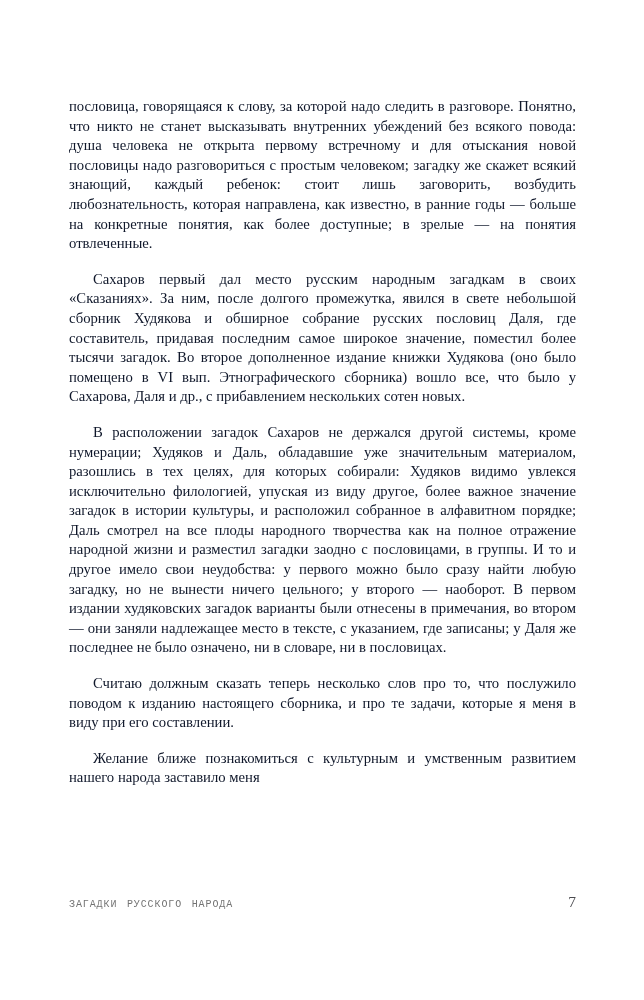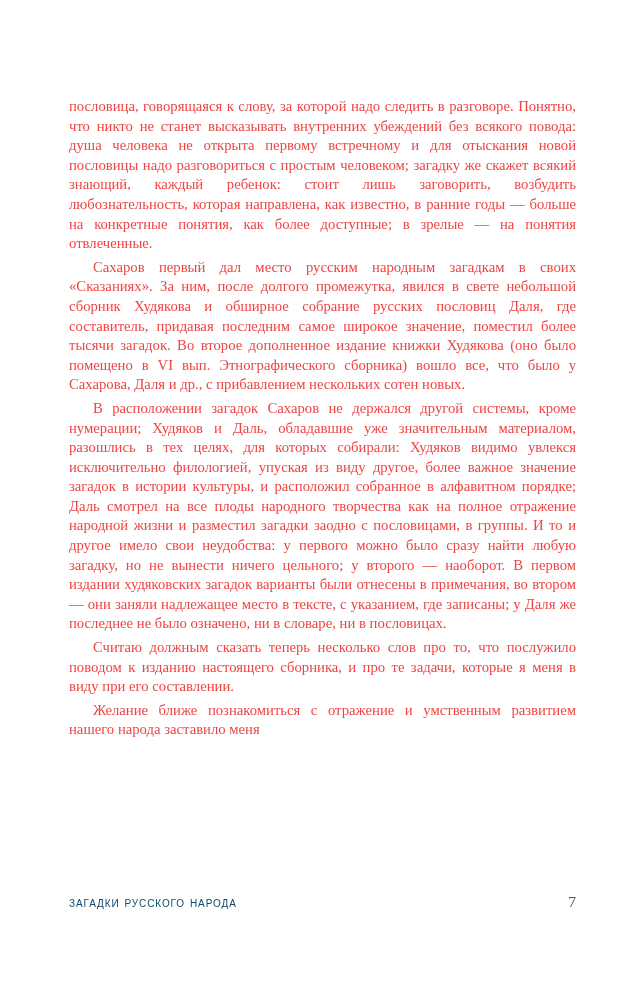--- a/index.html
+++ b/index.html
@@ -27,50 +27,50 @@
     width: 507px;
   }
 
   .para {
     margin: 0;
     font-size: 14.7px;
     line-height: 19.6px;
     text-align: justify;
     text-justify: inter-word;
     text-indent: 0;
-    color: #ef4444;
+    color: #0f172a;
     -webkit-font-smoothing: antialiased;
     hyphens: none;
   }
 
   .para + .para {
-    margin-top: 4px;
+    margin-top: 16px;
   }
 
   .para.indent {
     text-indent: 24px;
   }
 
   
   .footer {
     position: absolute;
     left: 69px;
     top: 893px;
     width: 507px;
     display: flex;
     align-items: baseline;
     justify-content: space-between;
   }
 
   .footer-title {
-    font-family: Liberation Sans, sans-serif;
+    font-family: Liberation Mono, monospace;
     font-size: 14.5px;
     line-height: 18px;
     letter-spacing: 0.9px;
-    color: #0c4a6e;
+    color: #737373;
     font-variant: small-caps;
     text-transform: lowercase;
     white-space: nowrap;
   }
 
   .footer-page {
     font-family: "Liberation Serif", "DejaVu Serif", serif;
     font-size: 15.5px;
     line-height: 18px;
     color: #4a4a4f;
@@ -79,21 +79,21 @@
 </head>
 <body>
 
 <div class="page">
 
   <div class="text-block">
     <p class="para">пословица, говорящаяся к слову, за которой надо следить в разговоре. Понятно, что никто не станет высказывать внутренних убеждений без всякого повода: душа человека не открыта первому встречному и для отыскания новой пословицы надо разговориться с простым человеком; загадку же скажет всякий знающий, каждый ребенок: стоит лишь заговорить, возбудить любознательность, которая направлена, как известно, в ранние годы — больше на конкретные понятия, как более доступные; в зрелые — на понятия отвлеченные.</p>
     <p class="para indent">Сахаров первый дал место русским народным загадкам в своих «Сказаниях». За ним, после долгого промежутка, явился в свете небольшой сборник Худякова и обширное собрание русских пословиц Даля, где составитель, придавая последним самое широкое значение, поместил более тысячи загадок. Во второе дополненное издание книжки Худякова (оно было помещено в VI вып. Этнографического сборника) вошло все, что было у Сахарова, Даля и др., с прибавлением нескольких сотен новых.</p>
     <p class="para indent">В расположении загадок Сахаров не держался другой системы, кроме нумерации; Худяков и Даль, обладавшие уже значительным материалом, разошлись в тех целях, для которых собирали: Худяков видимо увлекся исключительно филологией, упуская из виду другое, более важное значение загадок в истории культуры, и расположил собранное в алфавитном порядке; Даль смотрел на все плоды народного творчества как на полное отражение народной жизни и разместил загадки заодно с пословицами, в группы. И то и другое имело свои неудобства: у первого можно было сразу найти любую загадку, но не вынести ничего цельного; у второго — наоборот. В первом издании худяковских загадок варианты были отнесены в примечания, во втором — они заняли надлежащее место в тексте, с указанием, где записаны; у Даля же последнее не было означено, ни в словаре, ни в пословицах.</p>
     <p class="para indent">Считаю должным сказать теперь несколько слов про то, что послужило поводом к изданию настоящего сборника, и про те задачи, которые я меня в виду при его составлении.</p>
-    <p class="para indent">Желание ближе познакомиться с отражение и умственным развитием нашего народа заставило меня</p>
+    <p class="para indent">Желание ближе познакомиться с культурным и умственным развитием нашего народа заставило меня</p>
   </div>
 
   <div class="footer">
     <span class="footer-title">загадки русского народа</span>
     <span class="footer-page">7</span>
   </div>
 
 </div>
 
 </body></html>

